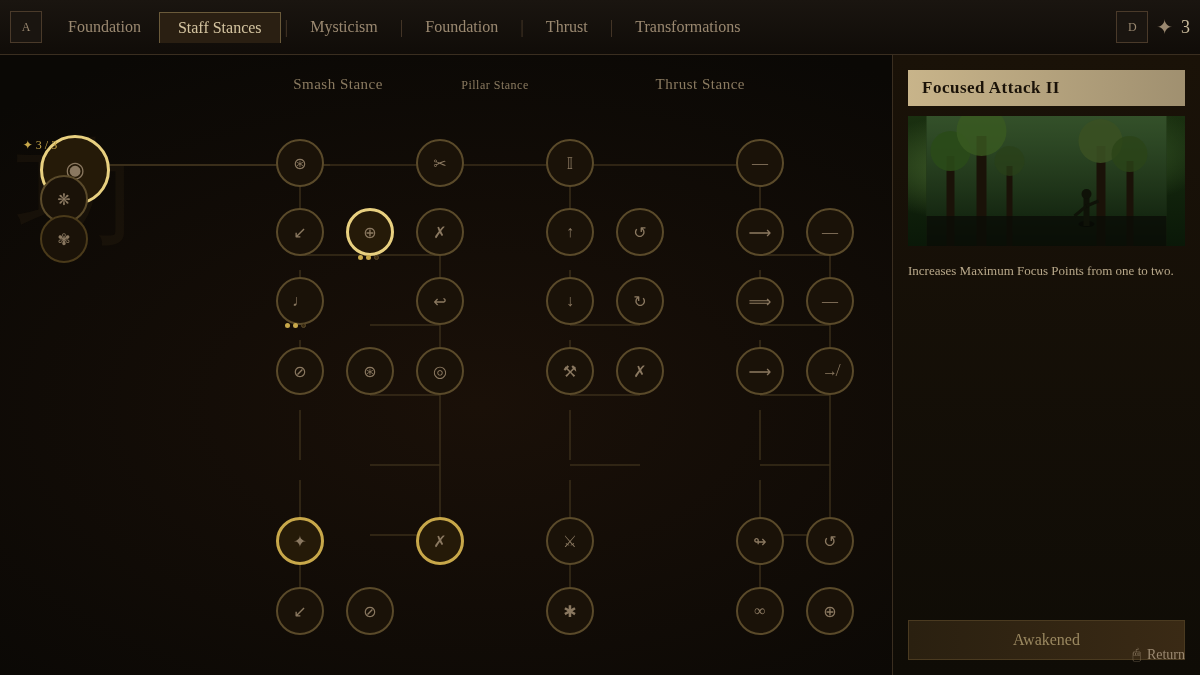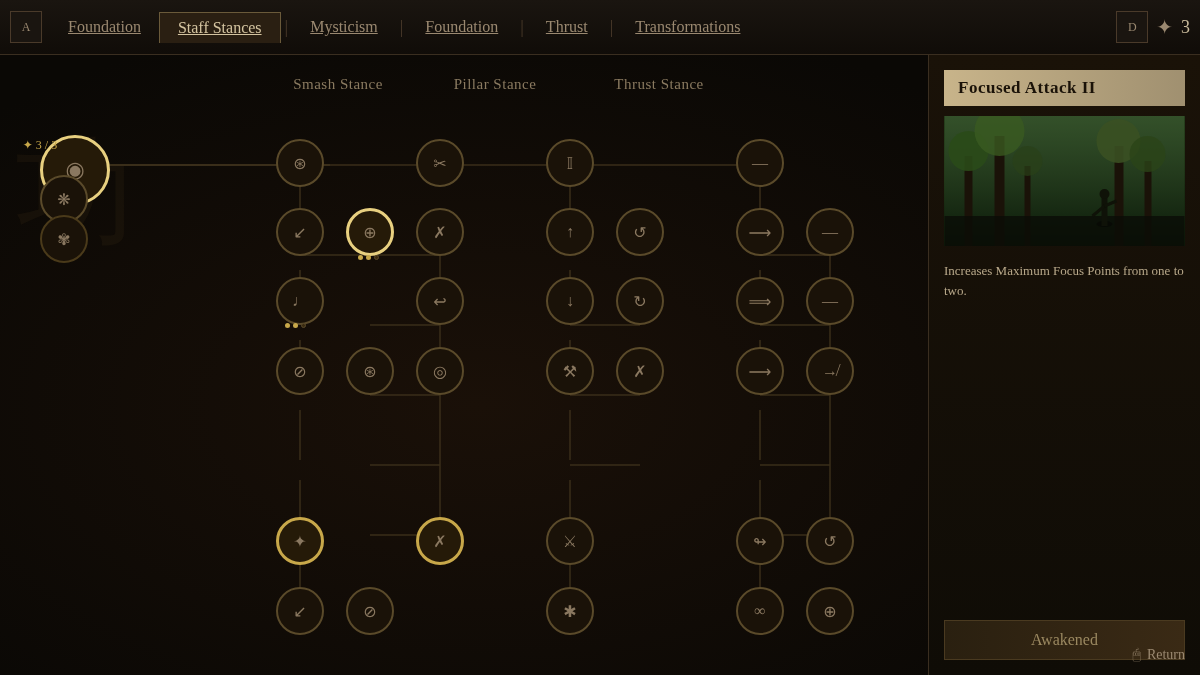--- a/index.html
+++ b/index.html
@@ -32,21 +32,20 @@
       padding: 0 10px;
       z-index: 10;
     }
 
     .nav-item {
       padding: 6px 18px;
       font-size: 16px;
       color: #9a8870;
       cursor: pointer;
       position: relative;
-      text-decoration: underline;
     }
 
     .nav-item.active {
       color: #d4c4a0;
       background: #2a1f12;
       border: 1px solid #6a5a3a;
       border-bottom: none;
     }
 
     .nav-divider {
@@ -161,21 +160,21 @@
       font-size: 16px;
       color: #8a7860;
     }
 
     .node-icon.large {
       font-size: 22px;
     }
 
     
     .right-panel {
-      width: 272px;
+      width: 308px;
       background: linear-gradient(to bottom, #1a1208 0%, #0f0c06 100%);
       border-left: 1px solid #3a2e20;
       padding: 15px;
       display: flex;
       flex-direction: column;
       gap: 10px;
     }
 
     .panel-title-bar {
       background: linear-gradient(to right, #c8b48a, #a09070);
@@ -355,23 +354,23 @@
     </div>
   </div>
 
   <div class="skill-tree-area">
 
     <div style="position:absolute; top:20px; left:0; right:0; display:flex; pointer-events:none;">
       <div style="position:absolute; left:198px; text-align:center; width:120px;">
         <span style="font-size:15px; color:#8a7a60; letter-spacing:0.5px;">Smash Stance</span>
       </div>
       <div style="position:absolute; left:355px; text-align:center; width:120px;">
-        <span style="font-size:15px; color:#8a7a60; letter-spacing:0.5px;">Pillar Stance</span>
-      </div>
-      <div style="position:absolute; left:519px; text-align:center; width:120px;">
+        <span style="font-size:12px; color:#8a7a60; letter-spacing:0.5px;">Pillar Stance</span>
+      </div>
+      <div style="position:absolute; left:545px; text-align:right; width:120px;">
         <span style="font-size:15px; color:#8a7a60; letter-spacing:0.5px;">Thrust Stance</span>
       </div>
     </div>
 
     <svg class="connections-svg">
 
       <line x1="5" y1="110" x2="130" y2="110" stroke="#3a2e1a" stroke-width="2"></line>
       <line x1="130" y1="110" x2="250" y2="110" stroke="#3a2e1a" stroke-width="2"></line>
 
       <line x1="220" y1="130" x2="220" y2="195" stroke="#3a2e1a" stroke-width="1.5"></line>

